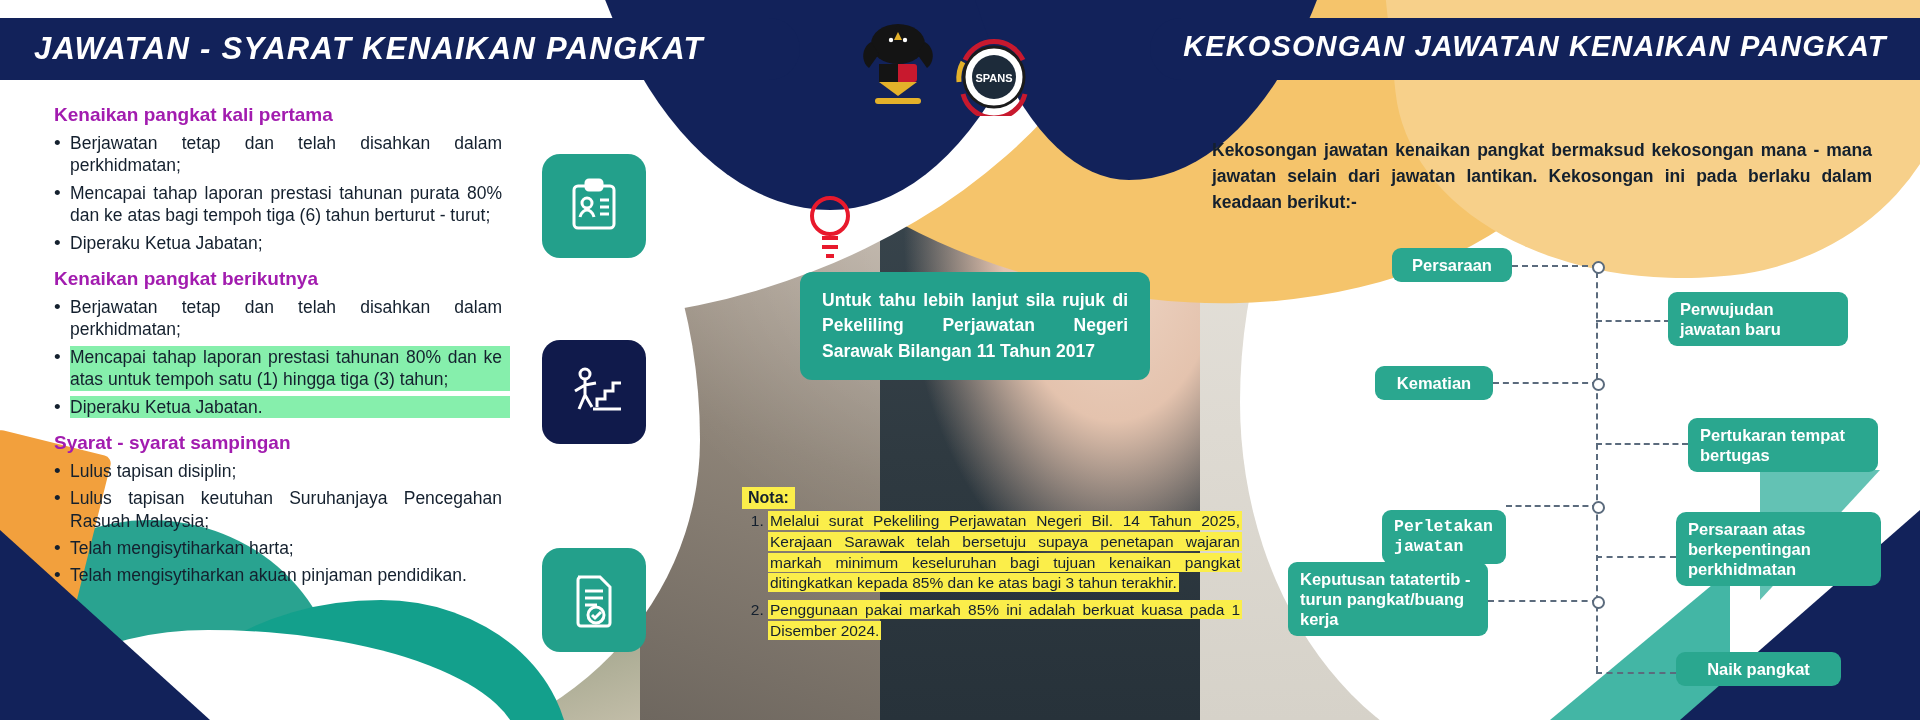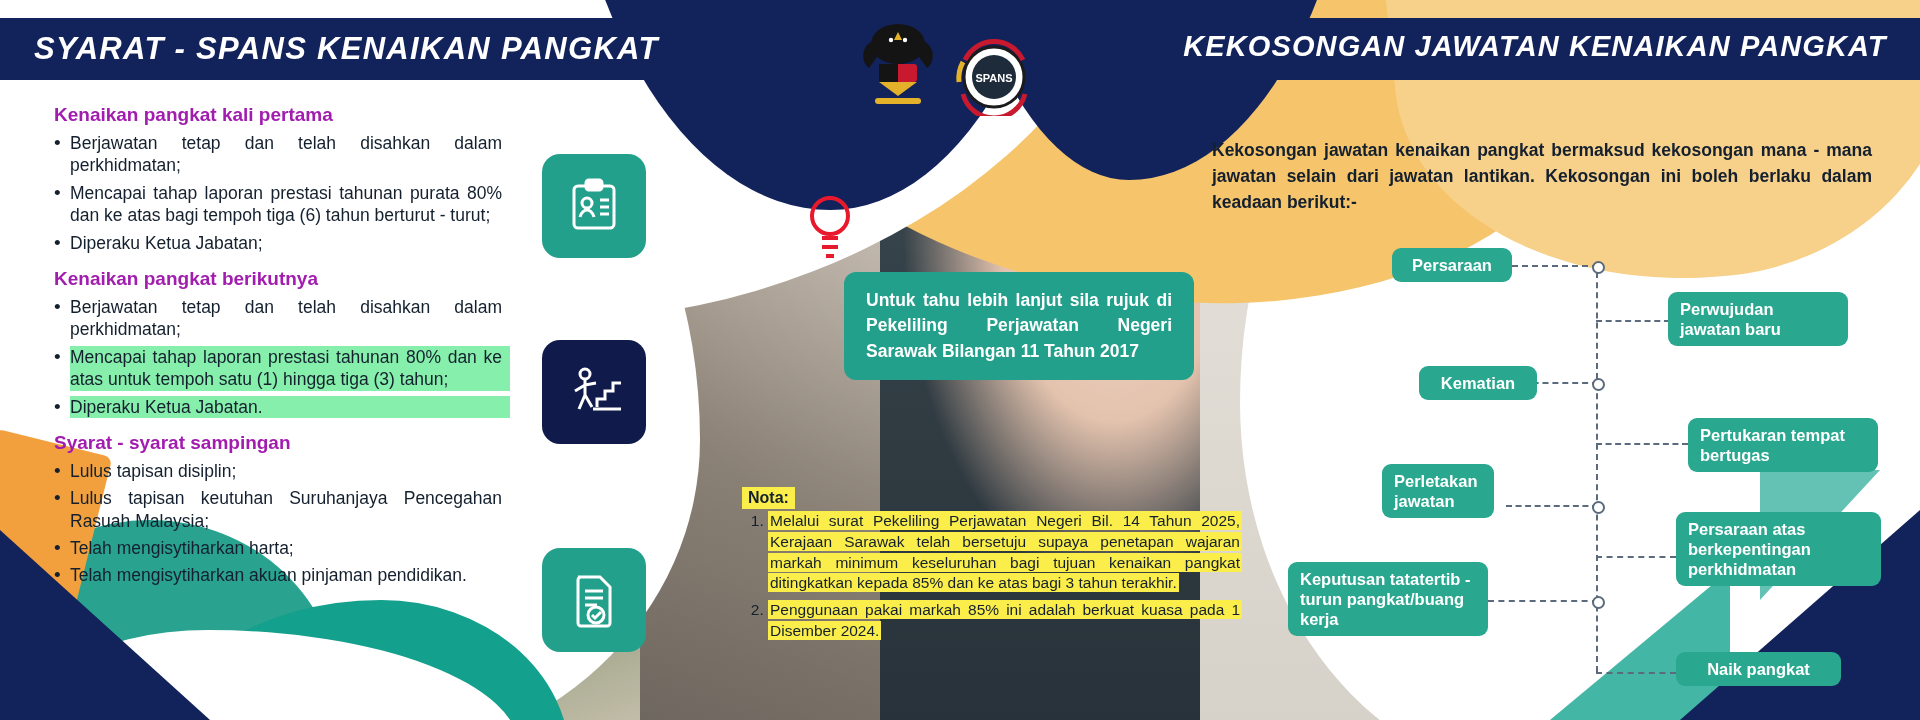--- a/index.html
+++ b/index.html
@@ -146,21 +146,21 @@
   .tile{position:absolute;width:104px;height:104px;border-radius:18px;
         display:flex;align-items:center;justify-content:center;}
   .tile.t1{left:542px;top:154px;background:#23a08b;}
   .tile.t2{left:542px;top:340px;background:#101a4b;}
   .tile.t3{left:542px;top:548px;background:#23a08b;}
 
   
   .bulb{position:absolute;left:800px;top:190px;width:60px;height:80px;}
   .info-card{
     position:absolute;left:800px;top:272px;width:350px;background:#23a08b;border-radius:12px;
-    padding:16px 22px;box-sizing:border-box;margin-left:44px;
+    padding:16px 22px;box-sizing:border-box;
   }
   .info-card p{
     margin:0;color:#ffffff;font-size:17.5px;line-height:1.45;text-align:justify;font-weight:600;
   }
 
   
   .nota-wrap{position:absolute;left:742px;top:487px;width:500px;}
   .nota-title{
     display:inline-block;background:#fbee4a;font-size:16px;font-weight:bold;color:#14202e;
     padding:2px 6px;
@@ -174,26 +174,26 @@
   
   .right-intro{
     position:absolute;left:1212px;top:138px;width:660px;
     font-size:17.5px;line-height:1.48;font-weight:bold;color:#14202e;text-align:justify;
   }
   .chip{
     position:absolute;background:#2aa78f;color:#ffffff;border-radius:9px;
     font-size:16.5px;font-weight:bold;line-height:1.22;padding:7px 12px;box-sizing:border-box;
   }
   .chip.c-persaraan{left:1392px;top:248px;width:120px;text-align:center;}
-  .chip.c-kematian{left:1375px;top:366px;width:118px;text-align:center;margin-left:44px;}
-  .chip.c-perletakan{left:1382px;top:464px;width:112px;}
+  .chip.c-kematian{left:1375px;top:366px;width:118px;text-align:center;}
+  .chip.c-perletakan{left:1382px;top:510px;width:124px;font-family:Liberation Mono, monospace;}
   .chip.c-keputusan{left:1288px;top:562px;width:200px;}
   .chip.c-perwujudan{left:1668px;top:292px;width:180px;}
   .chip.c-pertukaran{left:1688px;top:418px;width:190px;}
-  .chip.c-persaraanatas{left:1676px;top:512px;width:205px;}
+  .chip.c-persaraanatas{left:1676px;top:512px;width:205px;border-radius:10px;}
   .chip.c-naik{left:1676px;top:652px;width:165px;text-align:center;}
   .vline{position:absolute;left:1596px;top:262px;width:0;height:410px;border-left:2px dashed #5b6b7d;}
   .hdash{position:absolute;height:0;border-top:2px dashed #5b6b7d;}
   .node{position:absolute;width:9px;height:9px;border-radius:50%;background:#ffffff;border:2px solid #5b6b7d;}
 
   svg{display:block;}
 </style>
 </head>
 <body>
 
@@ -214,21 +214,21 @@
   <div class="teal-arc"></div>
   <div class="teal-arc2"></div>
   <div class="orange-strip"></div>
   <div class="white-bottom-left"></div>
   <div class="navy-tri-left"></div>
   <div class="teal-tri-right2"></div>
   <div class="teal-tri-right"></div>
   <div class="navy-tri-right"></div>
 
   <div class="banner-left">
-    <h1>SYARAT - SPANS KENAIKAN PANGKAT</h1>
+    <h1>JAWATAN - SYARAT KENAIKAN PANGKAT</h1>
   </div>
 
   <div class="banner-right">
     <h1>KEKOSONGAN JAWATAN KENAIKAN PANGKAT</h1>
   </div>
 
   <div class="crest">
     <svg width="86" height="88" viewBox="0 0 86 88">
       <ellipse cx="43" cy="26" rx="27" ry="20" fill="#141414"></ellipse>
       <path d="M43 6 L49 18 L43 16 L37 18 Z" fill="#141414"></path>
@@ -325,21 +325,21 @@
   </div>
 
   <div class="nota-wrap">
     <div class="nota-title">Nota:</div>
     <ol class="nota-list">
       <li><span>Melalui surat Pekeliling Perjawatan Negeri Bil. 14 Tahun 2025, Kerajaan Sarawak telah bersetuju supaya penetapan wajaran markah minimum keseluruhan bagi tujuan kenaikan pangkat ditingkatkan kepada 85% dan ke atas bagi 3 tahun terakhir.</span></li>
       <li><span>Penggunaan pakai markah 85% ini adalah berkuat kuasa pada 1 Disember 2024.</span></li>
     </ol>
   </div>
 
-  <div class="right-intro">Kekosongan jawatan kenaikan pangkat bermaksud kekosongan mana - mana jawatan selain dari jawatan lantikan. Kekosongan ini boleh berlaku dalam keadaan berikut:-</div>
+  <div class="right-intro">Kekosongan jawatan kenaikan pangkat bermaksud kekosongan mana - mana jawatan selain dari jawatan lantikan. Kekosongan ini pada berlaku dalam keadaan berikut:-</div>
 
   <div class="vline"></div>
   <div class="hdash" style="left:1512px;top:265px;width:86px;"></div>
   <div class="hdash" style="left:1596px;top:320px;width:74px;"></div>
   <div class="hdash" style="left:1493px;top:382px;width:105px;"></div>
   <div class="hdash" style="left:1596px;top:443px;width:92px;"></div>
   <div class="hdash" style="left:1506px;top:505px;width:92px;"></div>
   <div class="hdash" style="left:1596px;top:556px;width:80px;"></div>
   <div class="hdash" style="left:1488px;top:600px;width:110px;"></div>
   <div class="hdash" style="left:1596px;top:672px;width:80px;"></div>

